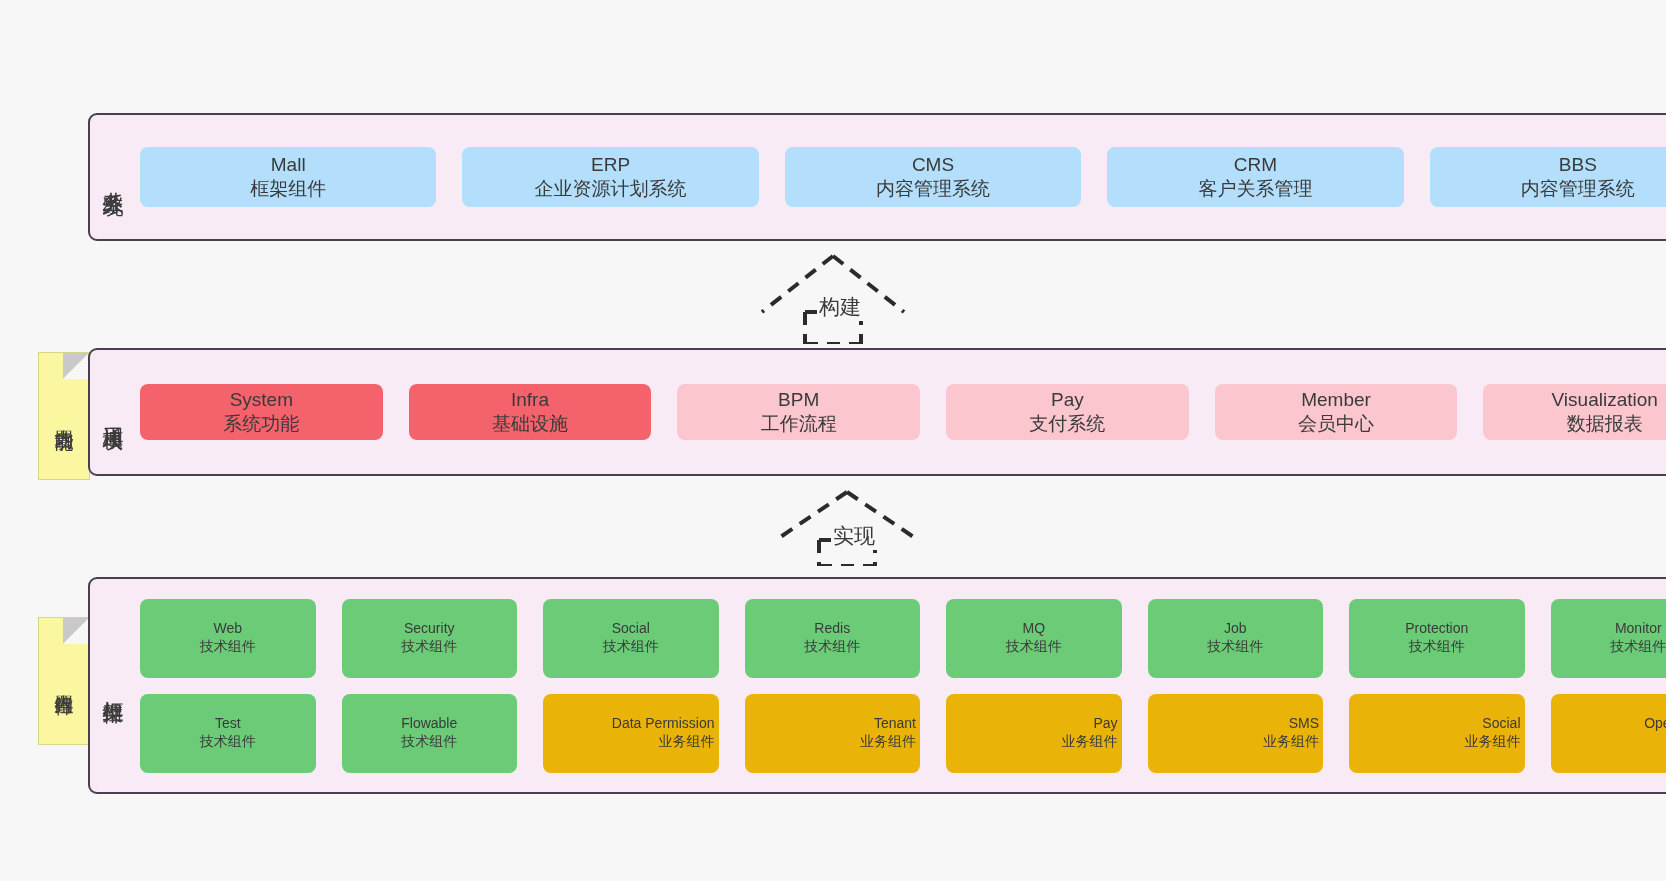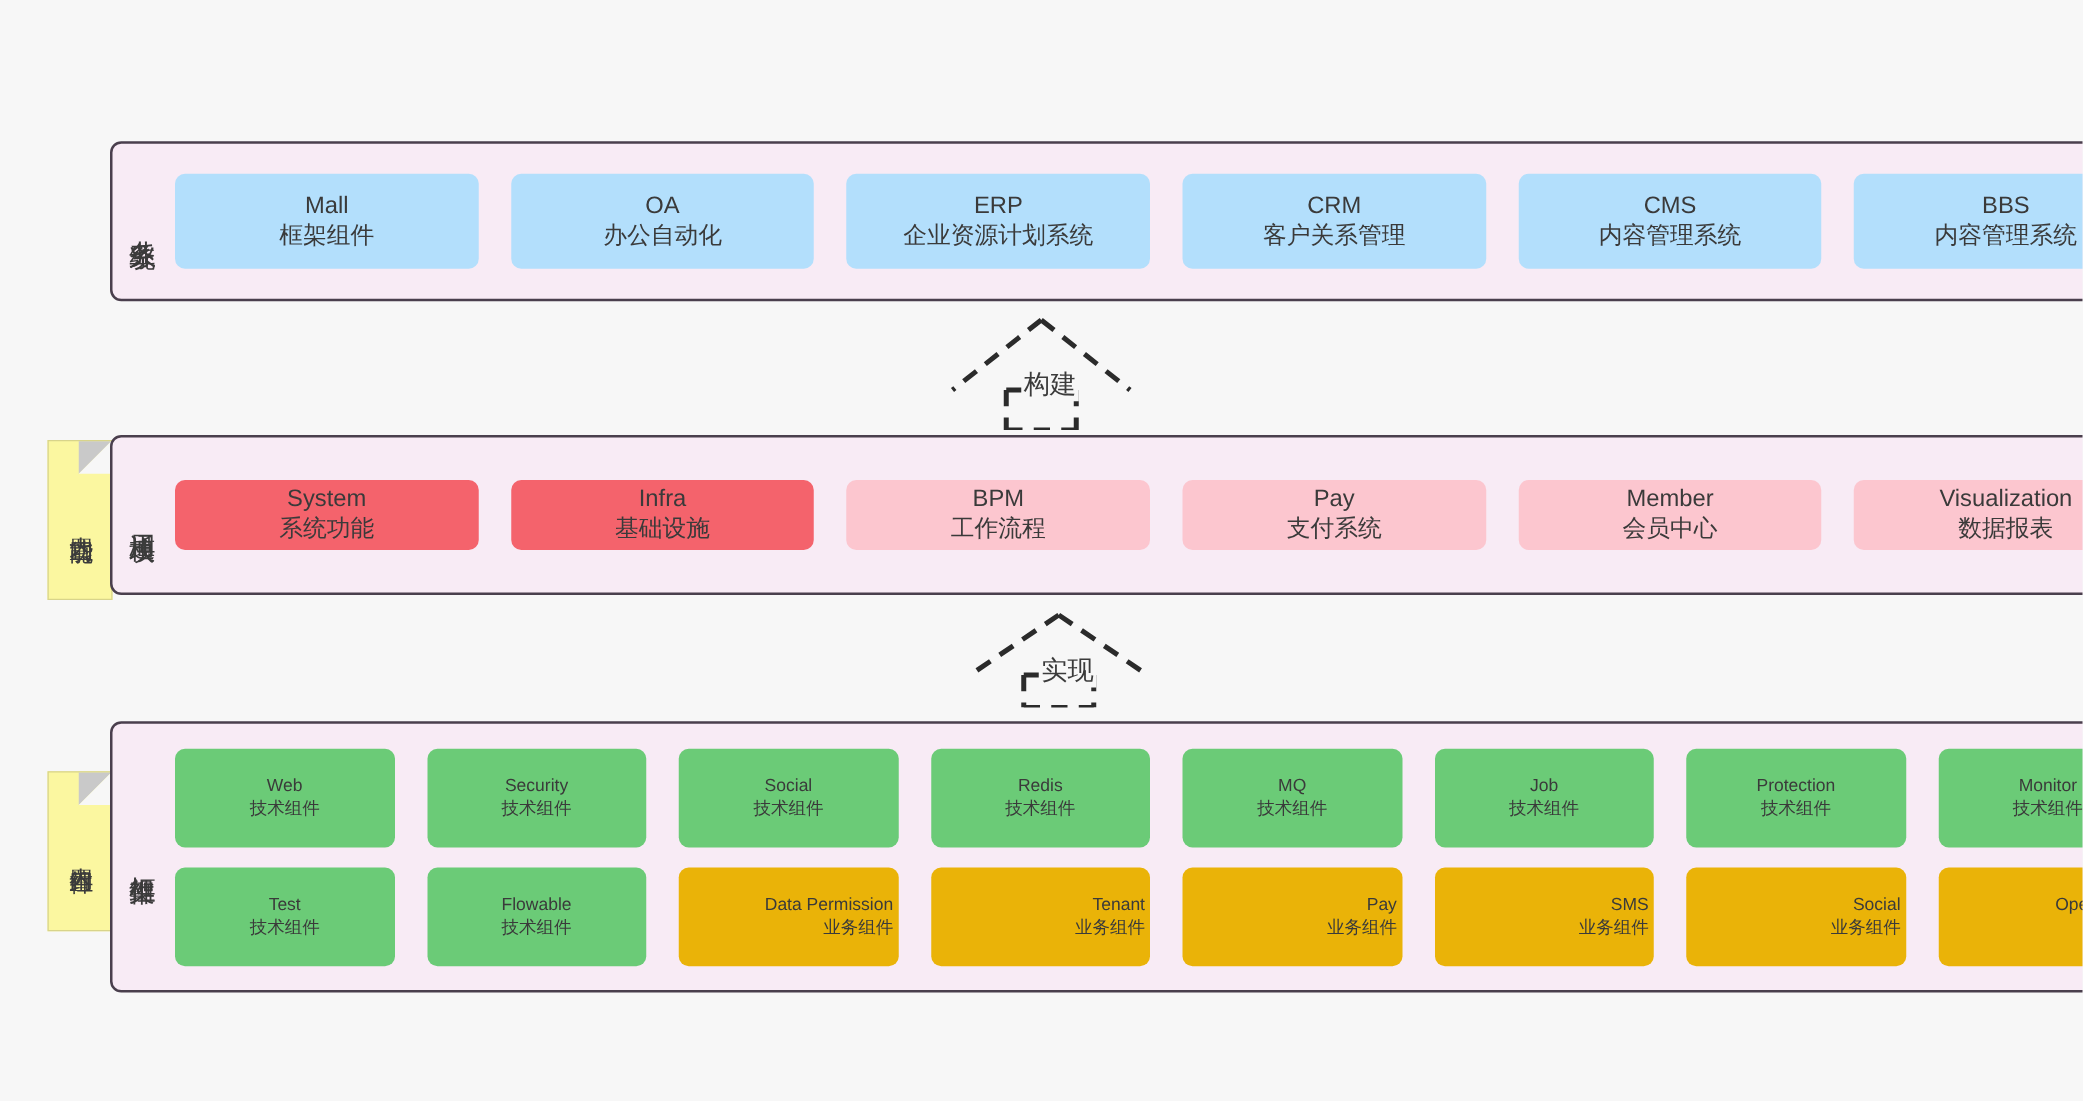--- a/index.html
+++ b/index.html
@@ -80,21 +80,21 @@
     user-select: none;
   }
   .card .card-en { display: block; }
   .card .card-cn { display: block; }
 
   
   #layer-business { left: 88px; top: 113px; width: 1640px; height: 128px; }
   #layer-business .card {
     background: #b3dffc;
     flex: 1 1 0;
-    height: 76px;
+    height: 60px;
   }
 
   
   #layer-common { left: 88px; top: 348px; width: 1640px; height: 128px; }
   #layer-common .card {
     background: #fcc6cf;
     flex: 1 1 0;
     height: 56px;
   }
   #layer-common .card.accent { background: #f4636c; }
@@ -173,34 +173,30 @@
 
   <div class="layer" id="layer-business">
     <div class="layer-title">业务系统</div>
     <div class="layer-body">
       <div class="card-row">
         <div class="card">
           <span class="card-en">Mall</span>
           <span class="card-cn">框架组件</span>
         </div>
         <div class="card">
-          <span class="card-en">OA</span>
-          <span class="card-cn">办公自动化</span>
-        </div>
-        <div class="card">
           <span class="card-en">ERP</span>
           <span class="card-cn">企业资源计划系统</span>
         </div>
         <div class="card">
+          <span class="card-en">CMS</span>
+          <span class="card-cn">内容管理系统</span>
+        </div>
+        <div class="card">
           <span class="card-en">CRM</span>
           <span class="card-cn">客户关系管理</span>
-        </div>
-        <div class="card">
-          <span class="card-en">CMS</span>
-          <span class="card-cn">内容管理系统</span>
         </div>
         <div class="card">
           <span class="card-en">BBS</span>
           <span class="card-cn">内容管理系统</span>
         </div>
       </div>
     </div>
   </div>
 
   <svg class="uml-arrow" id="arrow-build" viewBox="0 0 150 92">

